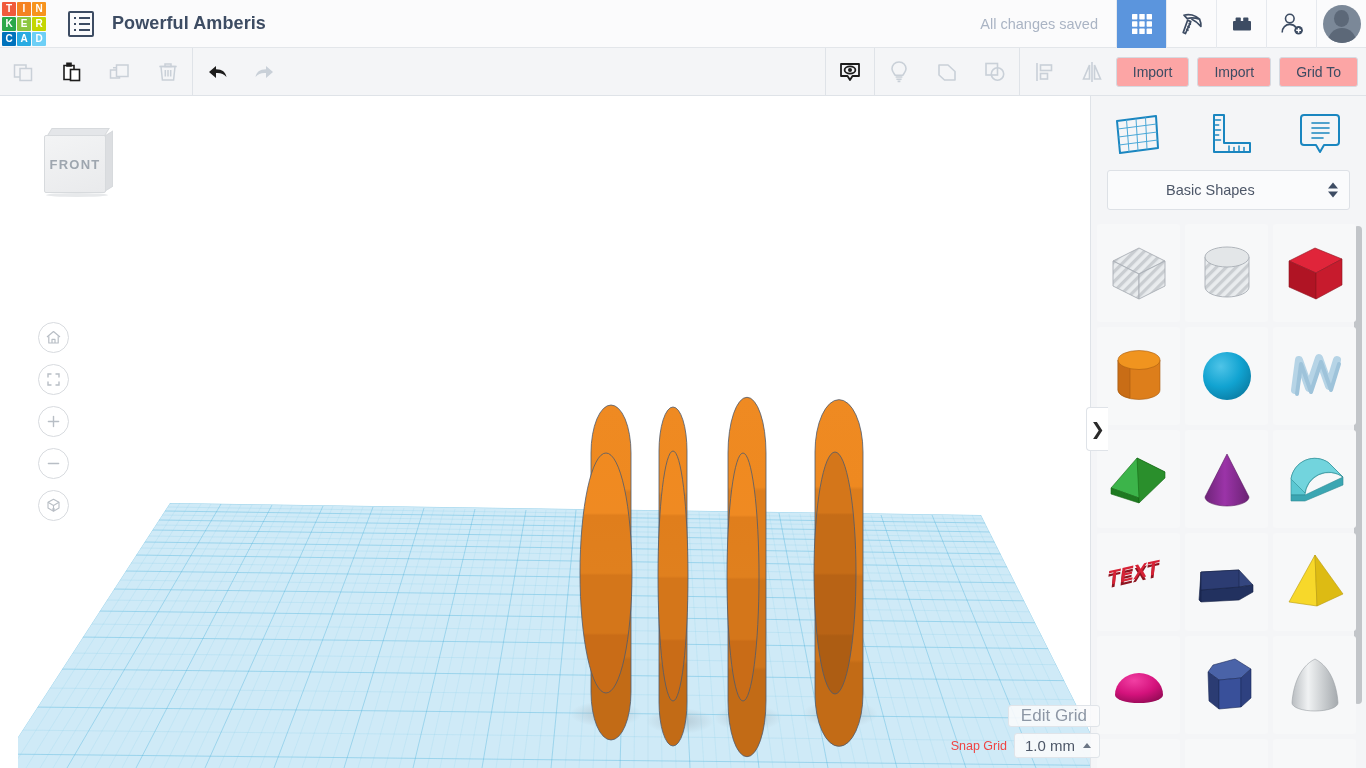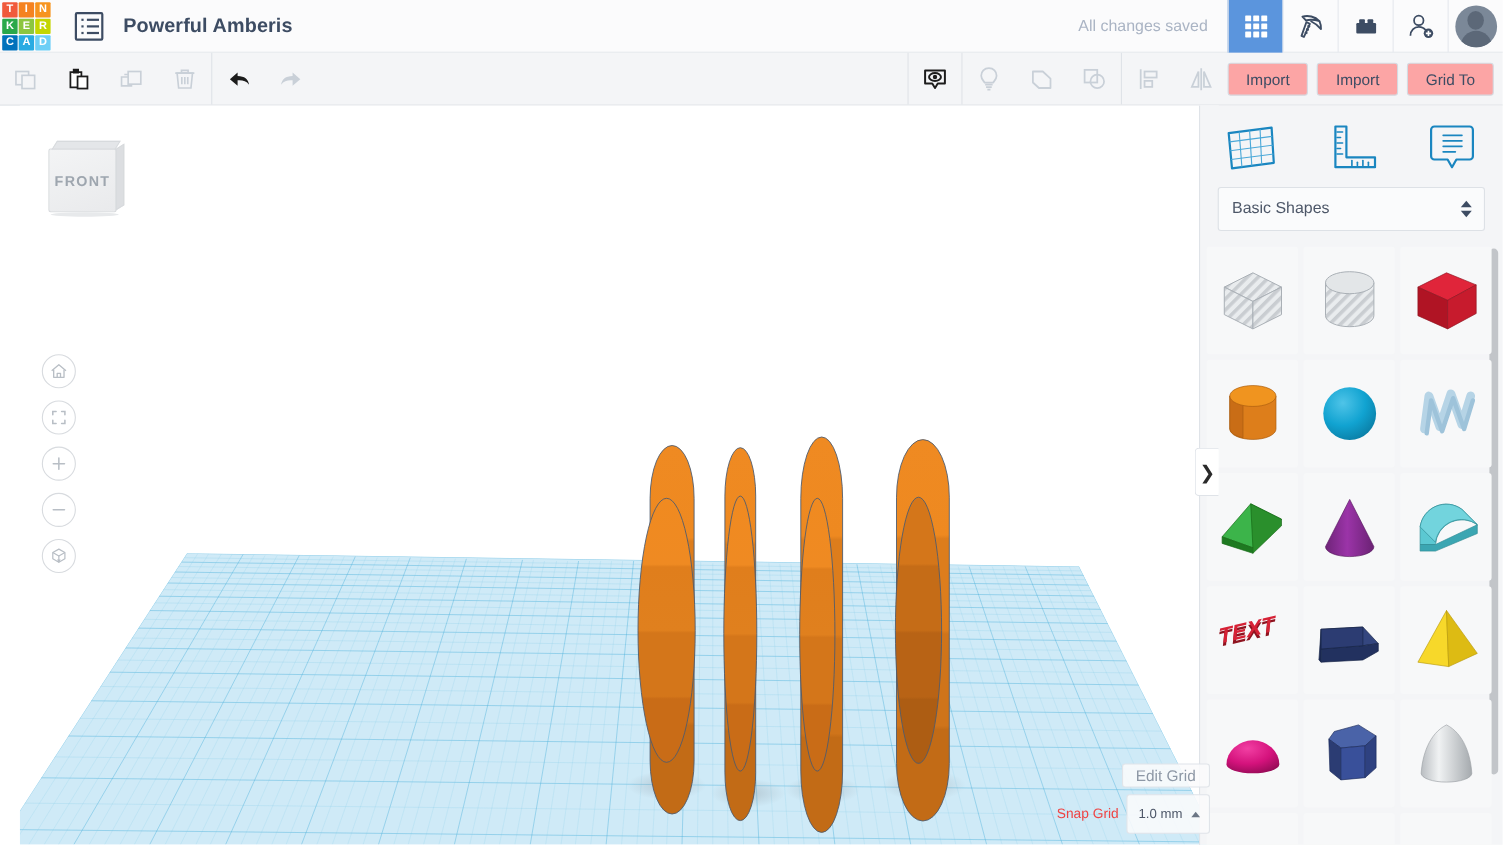--- a/index.html
+++ b/index.html
@@ -188,31 +188,31 @@
   .grid-controls {
     position: absolute; right: 8px; bottom: 10px;
     display: flex; flex-direction: column; align-items: flex-end; gap: 6px;
     z-index: 4;
   }
   .edit-grid {
     height: 22px; padding: 0 12px;
     background: rgba(250,251,252,0.88);
     border: 1px solid #e0e4e9;
     border-radius: 3px;
-    font-size: 14px; color: #8d97a5;
+    font-size: 17px; color: #8d97a5;
     display: flex; align-items: center;
   }
   .snap-row { display: flex; align-items: center; gap: 7px; }
   .snap-label { font-size: 12.5px; color: #ef4444; }
   .snap-val {
-    height: 36px; padding: 0 8px 0 10px;
+    height: 25px; padding: 0 8px 0 10px;
     background: rgba(250,251,252,0.88);
     border: 1px solid #e0e4e9;
     border-radius: 3px;
-    font-size: 12px; color: #4d5768;
+    font-size: 15px; color: #4d5768;
     display: flex; align-items: center; gap: 8px;
   }
   .caret-up {
     width: 0; height: 0;
     border-left: 4px solid transparent;
     border-right: 4px solid transparent;
     border-bottom: 5px solid #6b7685;
   }
 
   
@@ -235,21 +235,21 @@
   .panel-select {
     height: 40px;
     background: #fafbfc;
     border: 1px solid #dde1e6;
     border-radius: 3px;
     display: flex; align-items: center;
     padding: 0 12px;
     position: relative;
   }
   .panel-select span {
-    font-size: 14.5px; color: #4d5768;
+    font-size: 14.5px; color: #4d5768; margin-left: 46px;
   }
   .spin {
     position: absolute; right: 11px; top: 50%;
     transform: translateY(-50%);
     display: flex; flex-direction: column; gap: 3px;
   }
   .spin i {
     width: 0; height: 0;
     border-left: 5px solid transparent;
     border-right: 5px solid transparent;

